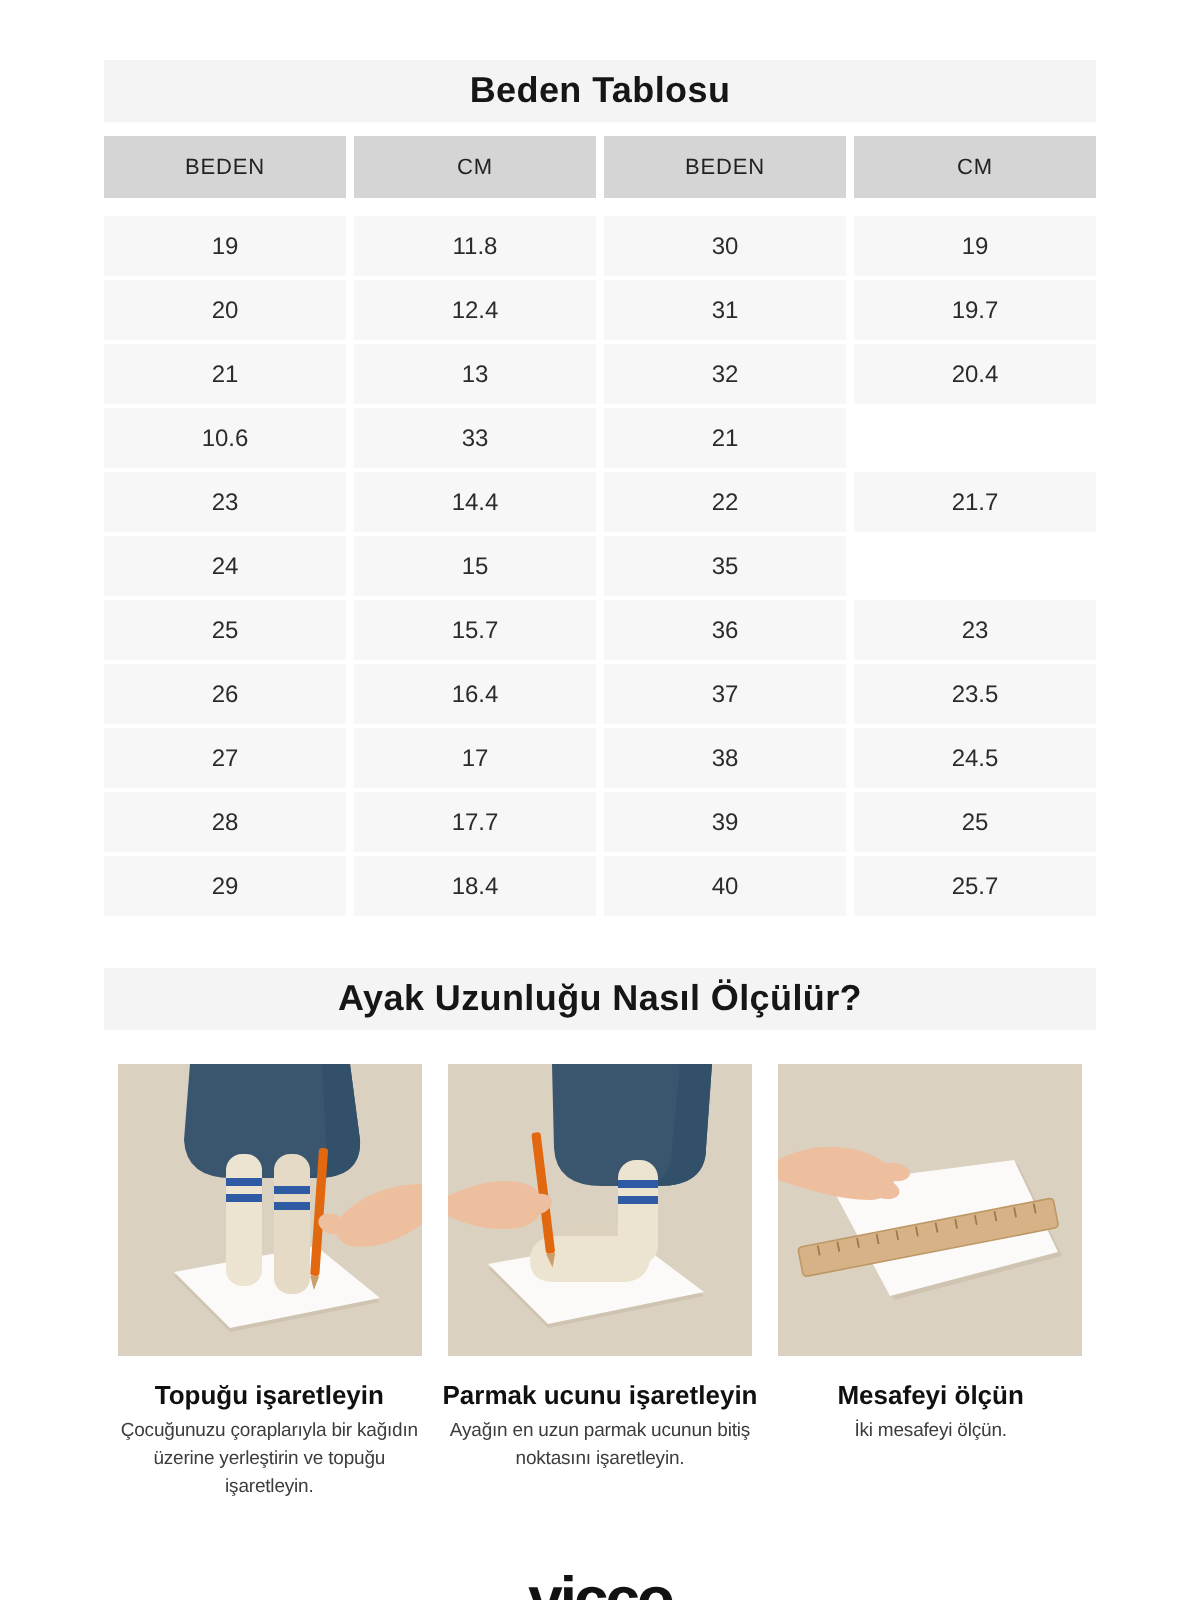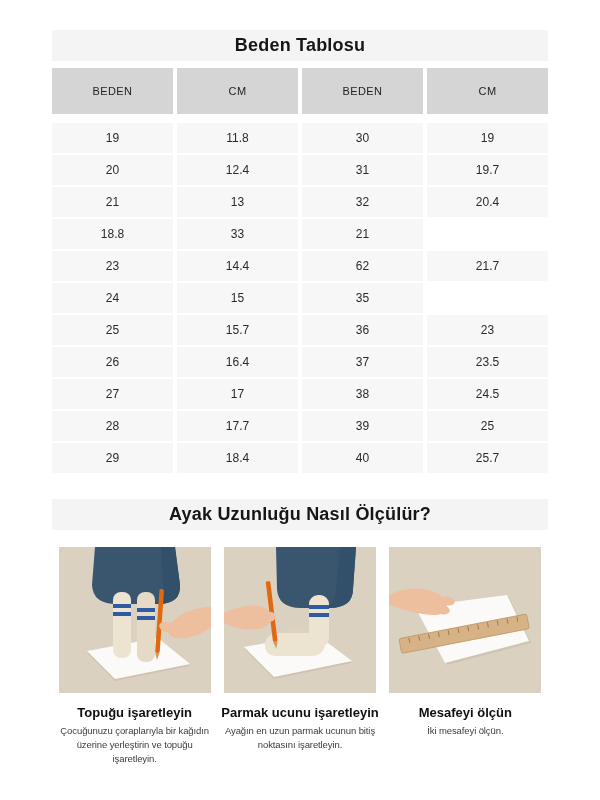--- a/index.html
+++ b/index.html
@@ -11,21 +11,21 @@
   }
   *{box-sizing:border-box;margin:0;padding:0;}
   html,body{width:600px;height:800px;overflow:hidden;background:#fff;}
   body{font-family:"Liberation Sans","DejaVu Sans",sans-serif;color:var(--text-dark);}
   .page{padding:30px 52px 0;}
 
   .section-bar{height:31px;background:var(--section-bar-bg);display:flex;align-items:center;justify-content:center;font-size:18px;font-weight:bold;letter-spacing:.2px;color:#161616;}
 
   .size-table{margin-top:7px;display:flex;flex-direction:column;gap:2px;}
   .trow{display:grid;grid-template-columns:repeat(4,1fr);gap:4px;}
-  .th{height:46px;background:var(--table-header-bg);display:flex;align-items:center;justify-content:center;font-size:11px;letter-spacing:.4px;color:#222;}
+  .th{height:31px;background:var(--table-header-bg);display:flex;align-items:center;justify-content:center;font-size:11px;letter-spacing:.4px;color:#222;}
   .td{height:30px;background:var(--table-cell-bg);display:flex;align-items:center;justify-content:center;font-size:12px;color:#2b2b2b;}
 
   .guide-bar{margin-top:26px;}
   .steps{margin-top:17px;display:grid;grid-template-columns:repeat(3,1fr);}
   .step{display:flex;flex-direction:column;align-items:center;text-align:center;}
   .photo{width:152px;height:146px;display:block;}
   .step-title{margin-top:12px;font-size:13px;font-weight:bold;color:#101010;}
   .step-desc{margin-top:4px;font-size:9.5px;line-height:1.45;letter-spacing:-.1px;color:#3c3c3c;width:160px;}
 
   .logo{margin-top:32px;display:flex;flex-direction:column;align-items:center;}
@@ -62,29 +62,29 @@
         </div>
 
         <div class="trow">
           <div class="td">21</div>
           <div class="td">13</div>
           <div class="td">32</div>
           <div class="td">20.4</div>
         </div>
 
         <div class="trow">
-          <div class="td">18.8</div>
+          <div class="td">10.6</div>
           <div class="td">33</div>
           <div class="td">21</div>
         </div>
 
         <div class="trow">
           <div class="td">23</div>
           <div class="td">14.4</div>
-          <div class="td">62</div>
+          <div class="td">22</div>
           <div class="td">21.7</div>
         </div>
 
         <div class="trow">
           <div class="td">24</div>
           <div class="td">15</div>
           <div class="td">35</div>
         </div>
 
         <div class="trow">

